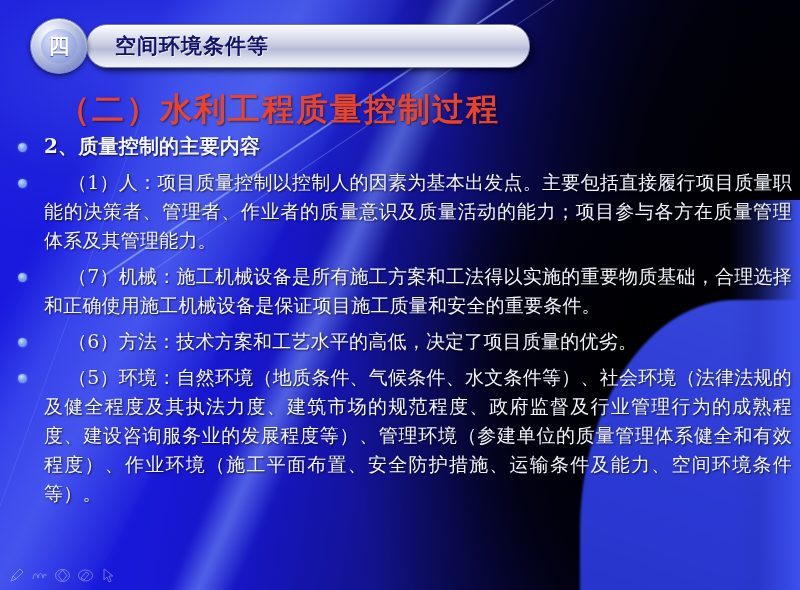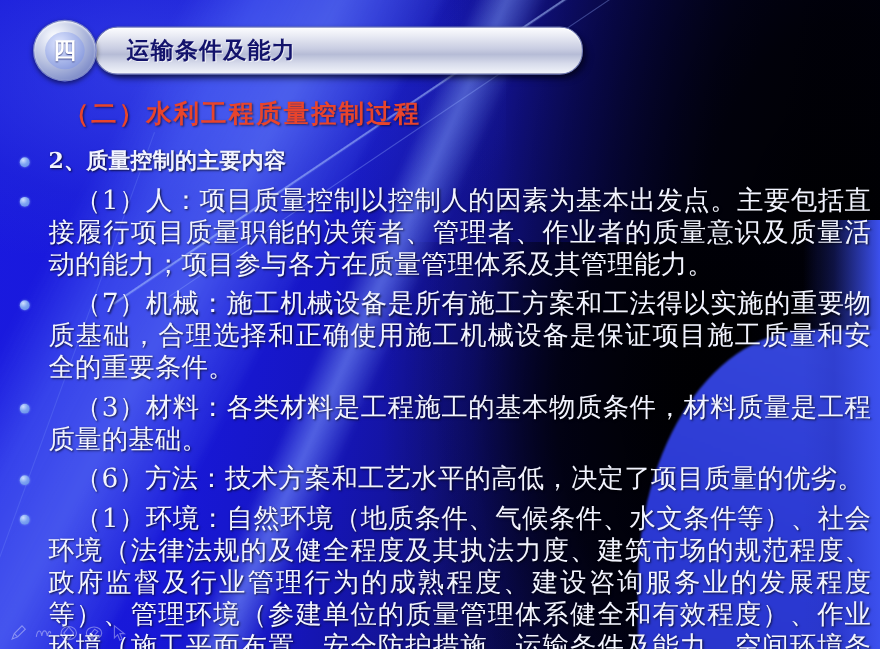--- a/index.html
+++ b/index.html
@@ -217,21 +217,21 @@
     line-height: 1;
     text-shadow: 0 1px 1px rgba(40,50,120,0.8);
   }
 
   
   .subtitle {
     position: absolute;
     left: 58px;
     top: 88px;
     font-family: "DejaVu Serif", "Liberation Serif", serif;
-    font-size: 23px;
+    font-size: 32px;
     font-weight: bold;
     color: #e8442c;
     letter-spacing: 2px;
     white-space: nowrap;
     text-shadow: 1px 1px 2px rgba(0,0,0,0.55);
   }
 
   
   .body {
     position: absolute;
@@ -249,21 +249,21 @@
     position: absolute;
     left: 18px;
     top: 11px;
     width: 9px; height: 9px;
     border-radius: 50%;
     background: radial-gradient(circle at 35% 30%, #cfe0ff 0%, #7fa5f2 45%, #5e86e4 100%);
     box-shadow: 0 0 2px rgba(170,200,255,0.6);
   }
   .bullet-text {
     font-family: "DejaVu Serif", "Liberation Serif", serif;
-    font-size: 24px;
+    font-size: 19px;
     line-height: 29px;
     color: #f2f4ff;
     text-shadow: 1px 1px 2px rgba(0,0,0,0.75);
     text-align: justify;
     text-justify: inter-character;
     letter-spacing: 0.2px;
   }
   .bullet-text.indent {
     text-indent: 24px;
   }
@@ -301,21 +301,21 @@
   <div class="band band-hair-1"></div>
   <div class="band band-hair-2"></div>
   <div class="band band-hair-3"></div>
   <div class="bg-wedge"></div>
   <div class="bg-right-blue"></div>
   <div class="bg-right-blue-2"></div>
 
   <div class="header">
     <div class="title-bar-shadow"></div>
     <div class="title-bar">
-      <div class="title-text">运输条件及能力</div>
+      <div class="title-text">空间环境条件等</div>
     </div>
     <div class="badge">
       <div class="badge-inner">
         <span class="badge-char">四</span>
       </div>
     </div>
   </div>
 
   <div class="subtitle">（二）水利工程质量控制过程</div>
 
@@ -329,33 +329,29 @@
     <div class="bullet-row">
       <span class="bullet-dot"></span>
       <div class="bullet-text indent">（1）人：项目质量控制以控制人的因素为基本出发点。主要包括直接履行项目质量职能的决策者、管理者、作业者的质量意识及质量活动的能力；项目参与各方在质量管理体系及其管理能力。</div>
     </div>
 
     <div class="bullet-row">
       <span class="bullet-dot"></span>
       <div class="bullet-text indent">（7）机械：施工机械设备是所有施工方案和工法得以实施的重要物质基础，合理选择和正确使用施工机械设备是保证项目施工质量和安全的重要条件。</div>
     </div>
 
+
     <div class="bullet-row">
       <span class="bullet-dot"></span>
-      <div class="bullet-text indent">（3）材料：各类材料是工程施工的基本物质条件，材料质量是工程质量的基础。</div>
+      <div class="bullet-text indent">（6）方法：技术方案和工艺水平的高低，决定了项目质量的优劣。</div>
     </div>
 
     <div class="bullet-row">
       <span class="bullet-dot"></span>
-      <div class="bullet-text indent">（6）方法：技术方案和工艺水平的高低，决定了项目质量的优劣。</div>
-    </div>
-
-    <div class="bullet-row">
-      <span class="bullet-dot"></span>
-      <div class="bullet-text indent">（1）环境：自然环境（地质条件、气候条件、水文条件等）、社会环境（法律法规的及健全程度及其执法力度、建筑市场的规范程度、政府监督及行业管理行为的成熟程度、建设咨询服务业的发展程度等）、管理环境（参建单位的质量管理体系健全和有效程度）、作业环境（施工平面布置、安全防护措施、运输条件及能力、空间环境条件等）。</div>
+      <div class="bullet-text indent">（5）环境：自然环境（地质条件、气候条件、水文条件等）、社会环境（法律法规的及健全程度及其执法力度、建筑市场的规范程度、政府监督及行业管理行为的成熟程度、建设咨询服务业的发展程度等）、管理环境（参建单位的质量管理体系健全和有效程度）、作业环境（施工平面布置、安全防护措施、运输条件及能力、空间环境条件等）。</div>
     </div>
 
   </div>
 
   <div class="nav-icons">
     <span class="nav-icon">
       <svg width="17" height="17" viewBox="0 0 17 17">
         <path d="M3 14 L5 9 L12 2 L15 5 L8 12 Z" fill="none" stroke="#ffffff" stroke-width="1"></path>
         <path d="M5 9 L8 12" fill="none" stroke="#ffffff" stroke-width="1"></path>
       </svg>

